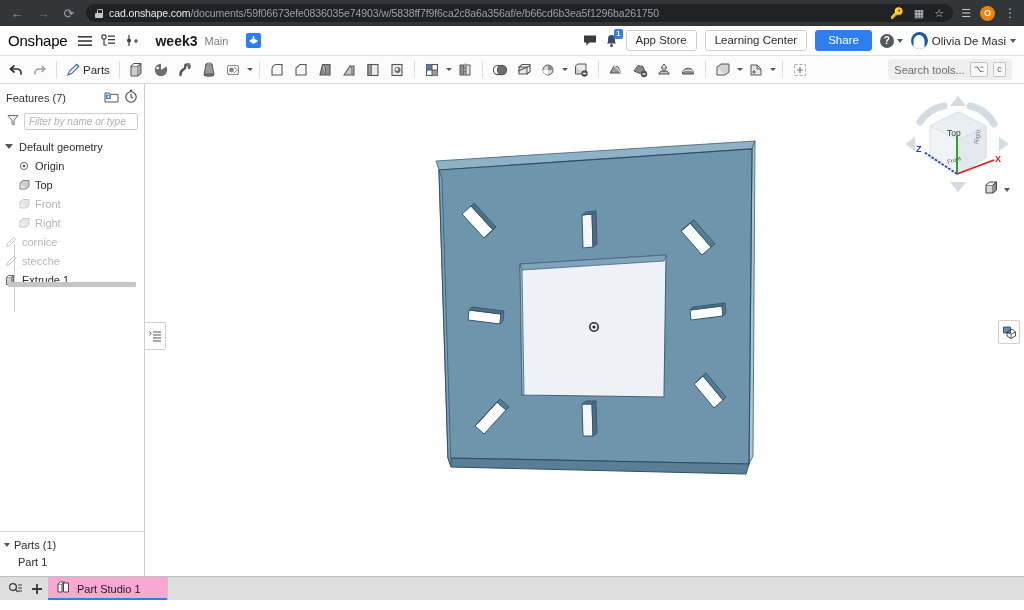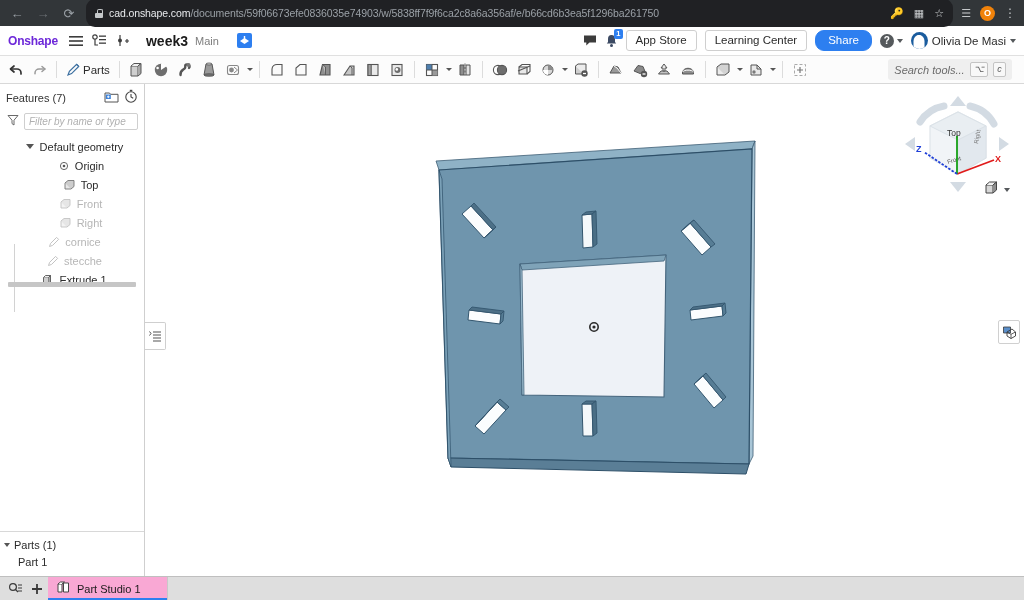--- a/index.html
+++ b/index.html
@@ -14,21 +14,21 @@
   .browser-bar {
     height: 26px; background: #323639; display: flex; align-items: center;
     padding: 0 8px; gap: 8px;
   }
   .nav-btn {
     width: 18px; height: 18px; color: #9aa0a6; font-size: 13px;
     display: flex; align-items: center; justify-content: center; flex: 0 0 auto;
   }
   .nav-btn.fwd { color: #6a6f73; }
   .omnibox {
-    flex: 1 1 auto; height: 28px; background: #202124; border-radius: 9px;
+    flex: 1 1 auto; height: 18px; background: #202124; border-radius: 9px;
     display: flex; align-items: center; padding: 0 9px; gap: 6px; min-width: 0;
   }
   .lock-icon { width: 8px; height: 9px; position: relative; flex: 0 0 auto; }
   .lock-icon::before {
     content: ""; position: absolute; left: 0; bottom: 0; width: 8px; height: 5px;
     background: #c5c8ca; border-radius: 1px;
   }
   .lock-icon::after {
     content: ""; position: absolute; left: 2px; top: 0; width: 4px; height: 5px;
     border: 1.2px solid #c5c8ca; border-bottom: none; border-radius: 2px 2px 0 0;
@@ -44,21 +44,21 @@
     color: #fff; font-size: 9px; display: flex; align-items: center;
     justify-content: center; font-weight: bold;
   }
   .kebab { color: #c5c8ca; font-size: 12px; letter-spacing: 0; line-height: 1; }
 
   
   .top-bar {
     height: 30px; background: #fff; border-bottom: 1px solid #e0e0e0;
     display: flex; align-items: center; padding: 0 8px;
   }
-  .brand { color: #6d28d9; font-size: 12px; font-weight: bold; letter-spacing: -0.2px; }
+  .brand { color: #000000; font-size: 15px; font-weight: normal; letter-spacing: -0.2px; }
   .top-icons { display: flex; align-items: center; gap: 9px; margin-left: 11px; }
   .ti { color: #3c3c3c; display: flex; align-items: center; }
   .doc-title { font-size: 14px; font-weight: bold; color: #1b1b1b; margin-left: 16px; }
   .doc-branch { font-size: 11px; color: #7d7d7d; margin-left: 7px; }
   .branch-badge {
     width: 15px; height: 15px; background: #2d7ff0; border-radius: 2px;
     margin-left: 18px; display: flex; align-items: center; justify-content: center;
   }
   .top-spacer { flex: 1 1 auto; }
   .top-right { display: flex; align-items: center; gap: 8px; }
@@ -67,21 +67,21 @@
     position: absolute; top: -5px; right: -5px; background: #2d7ff0; color: #fff;
     font-size: 7.5px; border-radius: 2px; padding: 0.5px 2px; line-height: 1.25;
     font-weight: bold;
   }
   .btn-outline {
     border: 1px solid #cfcfcf; background: #fff; border-radius: 3px;
     font-size: 11.5px; color: #2b2b2b; padding: 4px 9px; line-height: 1;
     white-space: nowrap;
   }
   .btn-share {
-    background: #2d7ff0; color: #fff; border: 1px solid #2d7ff0; border-radius: 9px;
+    background: #2d7ff0; color: #fff; border: 1px solid #2d7ff0; border-radius: 3px;
     font-size: 11.5px; padding: 4px 12px; line-height: 1; white-space: nowrap;
   }
   .help-wrap { display: flex; align-items: center; gap: 3px; }
   .circle-q {
     width: 14px; height: 14px; border-radius: 50%; background: #55595c; color: #fff;
     font-size: 10px; font-weight: bold; display: flex; align-items: center;
     justify-content: center;
   }
   .caret { width: 0; height: 0; border-left: 3.5px solid transparent;
            border-right: 3.5px solid transparent; border-top: 4px solid #55595c; }
@@ -110,21 +110,21 @@
     color: #4a4a4a;
   }
   .tb-sep { width: 1px; height: 17px; background: #dcdcdc; margin: 0 4px; flex: 0 0 auto; }
   .tb-label { font-size: 11.5px; color: #2b2b2b; }
   .tb-caret { width: 0; height: 0; border-left: 3px solid transparent;
               border-right: 3px solid transparent; border-top: 3.5px solid #555;
               margin-left: 1px; }
   .tb-spacer { flex: 1 1 auto; }
   .search-tools {
     display: flex; align-items: center; gap: 5px; background: #efefef;
-    border-radius: 3px; padding: 3px 6px; margin-right: 6px; font-style: italic;
+    border-radius: 3px; padding: 3px 6px; margin-right: 6px;
   }
   .search-ph { font-size: 11px; color: #6b6b6b; white-space: nowrap; }
   .kbd {
     border: 1px solid #c4c4c4; border-radius: 2px; background: #f8f8f8;
     font-size: 9px; color: #5a5a5a; padding: 0px 3px; line-height: 13px;
     min-width: 13px; text-align: center; font-family: "Liberation Sans", sans-serif;
   }
 
   
   .body-row { display: flex; height: 492px; }
@@ -140,21 +140,21 @@
   .tree-title { font-size: 11px; color: #333; flex: 1 1 auto; }
   .tree-filter-row { display: flex; align-items: center; gap: 5px; padding: 2px 6px 6px 7px; }
   .filter-input {
     flex: 1 1 auto; height: 17px; border: 1px solid #cfcfcf; border-radius: 2px;
     background: #fff; font-size: 10px; color: #b0b0b0; font-style: italic;
     padding: 0 4px; line-height: 15px; overflow: hidden; white-space: nowrap;
   }
   .tree-list { padding: 1px 0 0 0; }
   .tree-row {
     display: flex; align-items: center; gap: 5px; font-size: 11px; color: #2b2b2b;
-    height: 19px; padding-left: 5px; white-space: nowrap; justify-content: center;
+    height: 19px; padding-left: 5px; white-space: nowrap;
   }
   .tree-row.indent1 { padding-left: 18px; }
   .tree-row.dim { color: #b6b6b6; }
   .chev {
     width: 0; height: 0; border-left: 4px solid transparent; border-right: 4px solid transparent;
     border-top: 5px solid #555; margin-right: 1px;
   }
   .tree-icon { width: 12px; height: 12px; flex: 0 0 auto; display: flex;
                align-items: center; justify-content: center; }
   .tree-vline {

